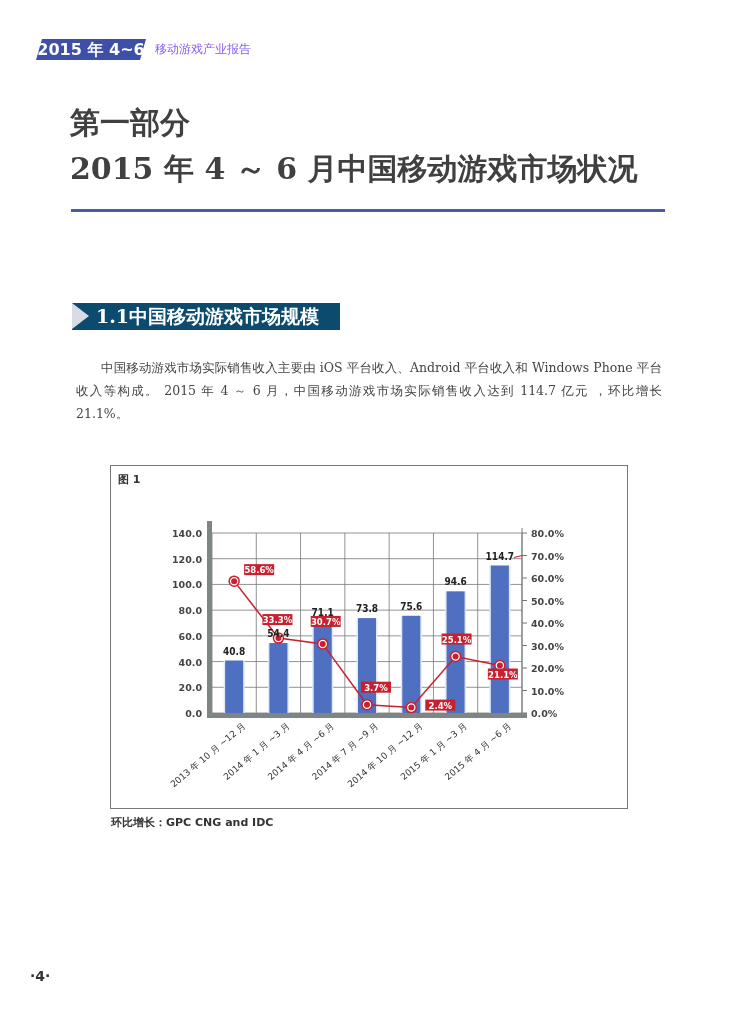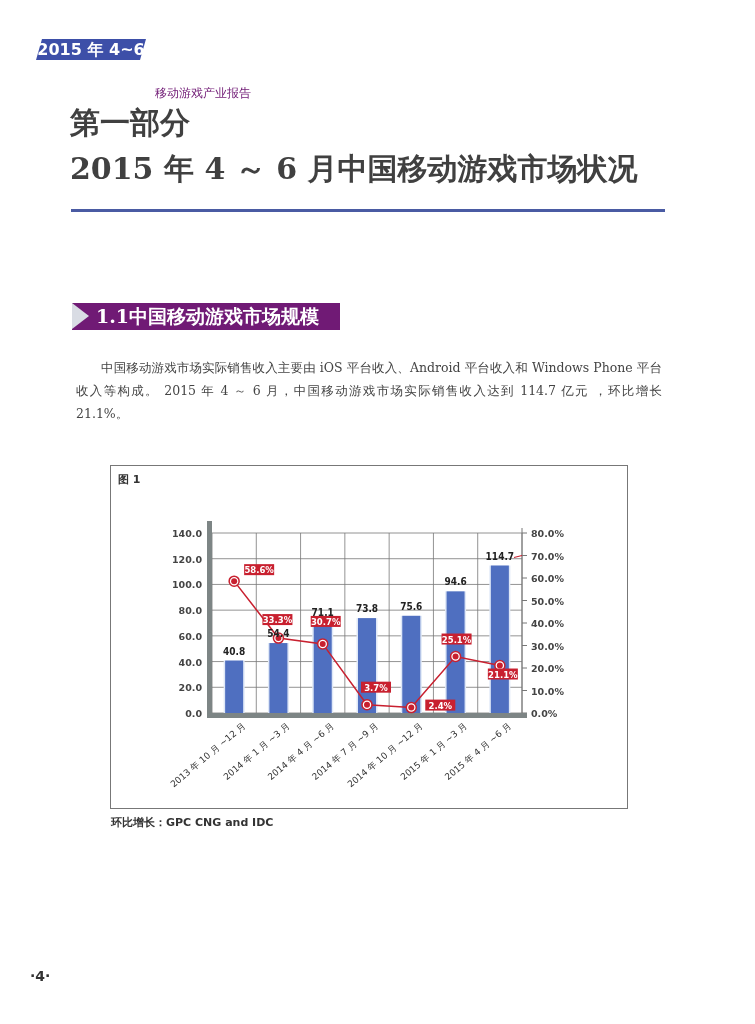--- a/index.html
+++ b/index.html
@@ -2,25 +2,25 @@
 <html><head>
 <meta charset="utf-8">
 <style>
   html, body { margin:0; padding:0; }
   body { width:755px; height:1024px; background:#ffffff; position:relative; overflow:hidden;
          font-family:"DejaVu Sans", sans-serif; color:#333; }
   .hdr-tag { position:absolute; left:36px; top:39px; width:110px; height:21px; }
   .hdr-tag svg { position:absolute; left:0; top:0; }
   .hdr-tag-text { position:absolute; left:0; top:0; width:110px; height:17px; line-height:21px; text-align:center;
                   color:#fff; font-weight:bold; font-size:16px; font-family:"DejaVu Sans", sans-serif; }
-  .hdr-title { position:absolute; left:155px; top:41px; font-size:12px; color:#701a75; font-family:"DejaVu Sans", sans-serif;margin-top:44px; }
+  .hdr-title { position:absolute; left:155px; top:41px; font-size:12px; color:#8b5cf6; font-family:"DejaVu Sans", sans-serif; }
   .part-title { position:absolute; left:70px; top:100px; font-family:"DejaVu Serif", serif; font-weight:bold;
                 color:#404040; font-size:30px; line-height:46px; }
   .rule { position:absolute; left:71px; top:209px; width:594px; height:3px; background:#4a5ba3; }
-  .sec-head { position:absolute; left:72px; top:303px; height:27px; width:268px; background:#701a75; }
+  .sec-head { position:absolute; left:72px; top:303px; height:27px; width:268px; background:#0c4a6e; }
   .sec-tri { position:absolute; left:0; top:0; width:0; height:0;
              border-top:13.5px solid transparent; border-bottom:13.5px solid transparent; border-left:17px solid #d9dce4; }
   .sec-text { position:absolute; left:24px; top:0; line-height:27px; color:#fff; font-family:"DejaVu Serif", serif;
               font-weight:bold; font-size:19px; white-space:nowrap; }
   .para { position:absolute; left:72px; top:352px; width:594px; font-family:"DejaVu Serif", serif; font-size:12.5px;
           line-height:23px; color:#444; text-align:justify; }
   .para p { margin:4px; text-indent:2em; }
   .fig-box { position:absolute; left:110px; top:465px; width:518px; height:344px; border:1.5px solid #777; box-sizing:border-box; }
   .fig-label { position:absolute; left:118px; top:472px; font-size:11px; font-weight:bold; color:#333; }
   .chart { position:absolute; left:0; top:0; }

